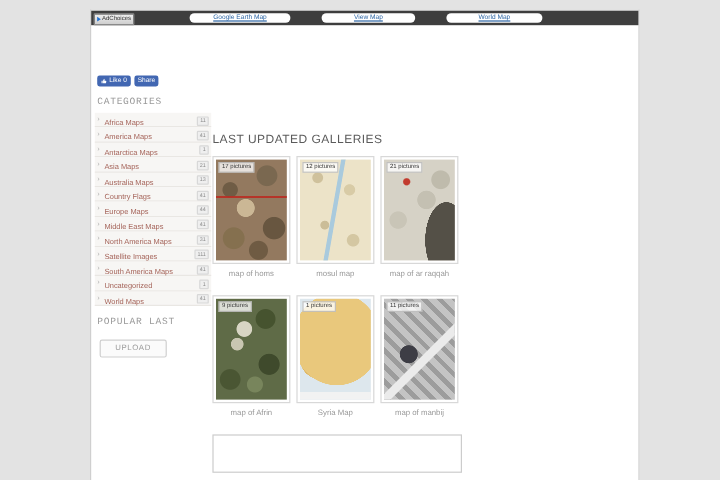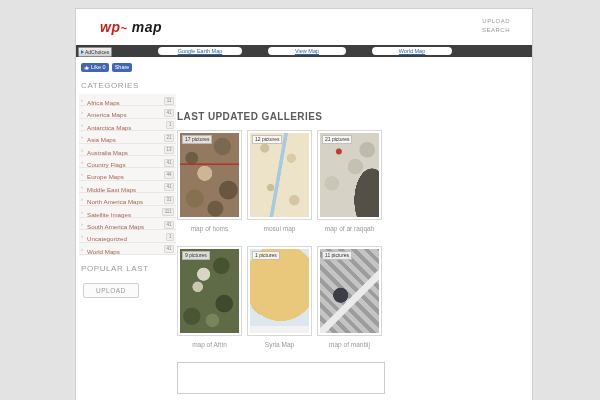--- a/index.html
+++ b/index.html
@@ -22,31 +22,31 @@
   .adchoices .tri{width:0;height:0;border-left:3px solid #1f6fd0;border-top:2.5px solid transparent;border-bottom:2.5px solid transparent;display:inline-block;}
   .tabs{display:flex;margin-left:82px;gap:26px;}
   .tab{background:#fff;border-radius:5px;height:8px;line-height:8px;text-align:center;font-size:5.5px;color:#2e66a4;text-decoration:underline;cursor:pointer;}
   .tab.t0{width:84px;} .tab.t1{width:78px;} .tab.t2{width:80px;}
 
   
   .sidebar{position:absolute;left:3px;top:54px;width:97px;}
   .fb-row{display:flex;gap:3px;margin-left:2px;}
   .fb-btn{background:#4267b2;color:#fff;font-size:5.5px;height:9px;line-height:9px;border-radius:2px;padding:0 3px;display:flex;align-items:center;gap:2px;cursor:pointer;}
   .fb-btn svg{display:block;}
-  .side-title{font-size:8px;color:#9a9a9a;letter-spacing:.6px;margin:9px 0 4px 2px;}
+  .side-title{font-size:8px;color:#9a9a9a;letter-spacing:.6px;margin:9px 0 4px 2px;font-family:Liberation Mono, monospace;}
   .cat-list{list-style:none;margin:0;padding:0;}
   .cat-item{position:relative;height:12.4px;line-height:12.4px;background:#f7f6f4;border-bottom:1px solid #e9e7e3;padding-left:8px;box-sizing:border-box;cursor:pointer;}
   .cat-item .arrow{position:absolute;left:2px;top:0;color:#b0b0b0;font-size:6px;}
   .cat-item .lbl{font-size:6.2px;color:#a5645a;}
   .cat-item .cnt{position:absolute;right:2px;top:2.6px;height:6px;line-height:6px;background:#efefef;border:1px solid #d8d8d8;border-radius:1px;font-size:4.5px;color:#8a8a8a;padding:0 1.5px;}
   .upload-btn{display:inline-block;margin:6px 0 0 4px;border:1px solid #cfcfcf;border-radius:2px;background:#fbfbfb;color:#9a9a9a;font-size:6.5px;letter-spacing:.5px;padding:3px 12px;cursor:pointer;}
 
   
   .main{position:absolute;left:101px;top:48px;width:352px;}
-  .main-title{font-size:10px;font-weight:700;color:#5b5b5b;letter-spacing:.4px;margin:54px 0 8px 0;}
+  .main-title{font-size:10px;font-weight:400;color:#5b5b5b;letter-spacing:.4px;margin:54px 0 8px 0;}
   .grow{display:flex;gap:5px;margin-bottom:14px;}
   .gcell{width:65px;}
   .card{border:1px solid #d8d8d8;background:#fff;padding:2px;cursor:pointer;}
   .thumb{position:relative;width:59px;height:84px;overflow:hidden;}
   .badge{position:absolute;top:2px;left:2px;background:rgba(255,255,255,.78);border:1px solid rgba(140,140,140,.5);font-size:5px;color:#333;padding:0 2px;line-height:7px;white-space:nowrap;}
   .caption{text-align:center;font-size:6.5px;color:#999;margin-top:5px;}
 
   .t-homs{background-color:#93795f;background-image:
     linear-gradient(to bottom,transparent 36%,rgba(185,45,35,.9) 36.5%,rgba(185,45,35,.9) 38%,transparent 38.5%),
     radial-gradient(circle at 20% 30%,#6f5c45 0 8%,transparent 9%),
@@ -85,27 +85,20 @@
 
   
   .ad-box{width:206px;height:30px;border:1px solid #ccc;background:#fff;margin-bottom:6px;}
 </style>
 </head>
 <body>
 
 <div class="page">
   <div class="content">
 
-    <div class="header">
-      <div class="logo"><span class="red">wp</span><span class="tilde">~</span> <span class="dark">map</span></div>
-      <div class="header-links">
-        <div>UPLOAD</div>
-        <div>SEARCH</div>
-      </div>
-    </div>
 
     <div class="navbar">
       <div class="adchoices">
           <span class="tri"></span>
           <span>AdChoices</span>
         </div>
       <div class="tabs">
         <div class="tab t0">Google Earth Map</div>
         <div class="tab t1">View Map</div>
         <div class="tab t2">World Map</div>

